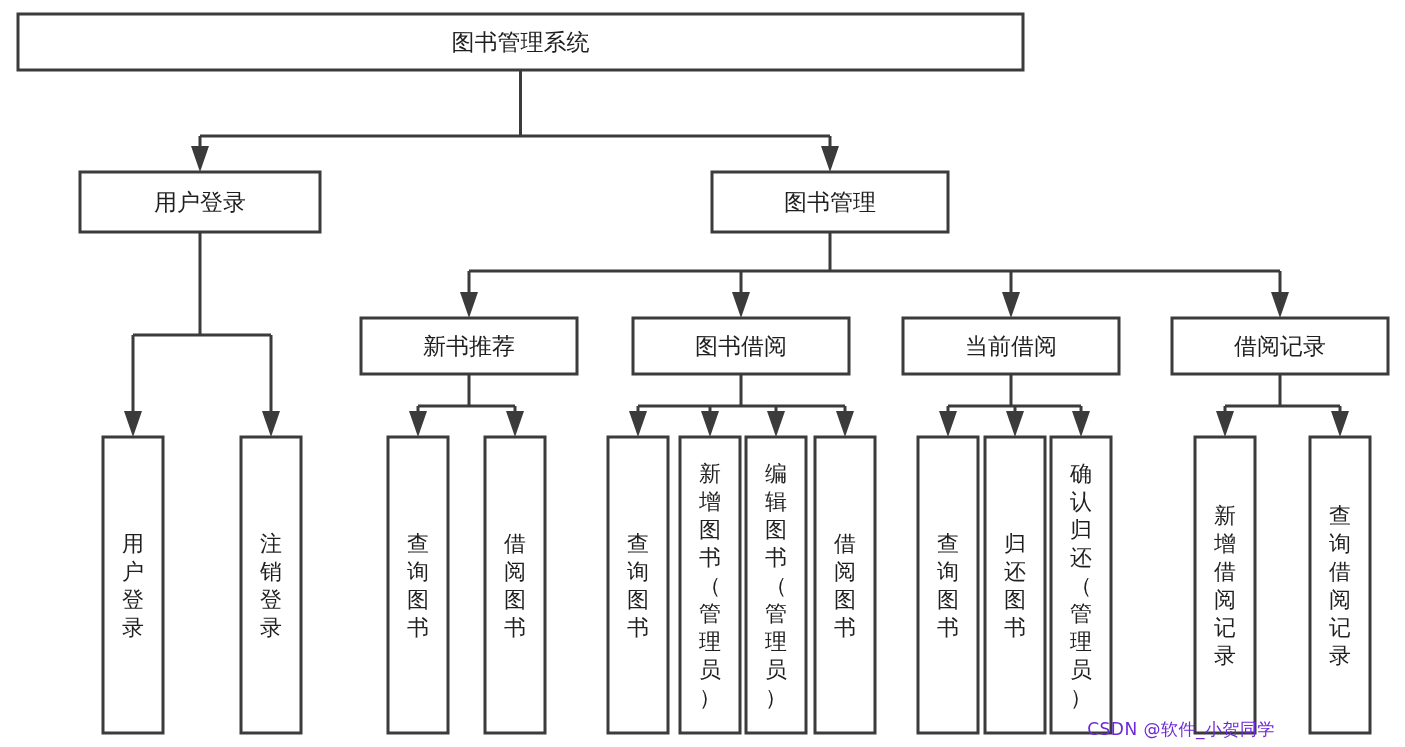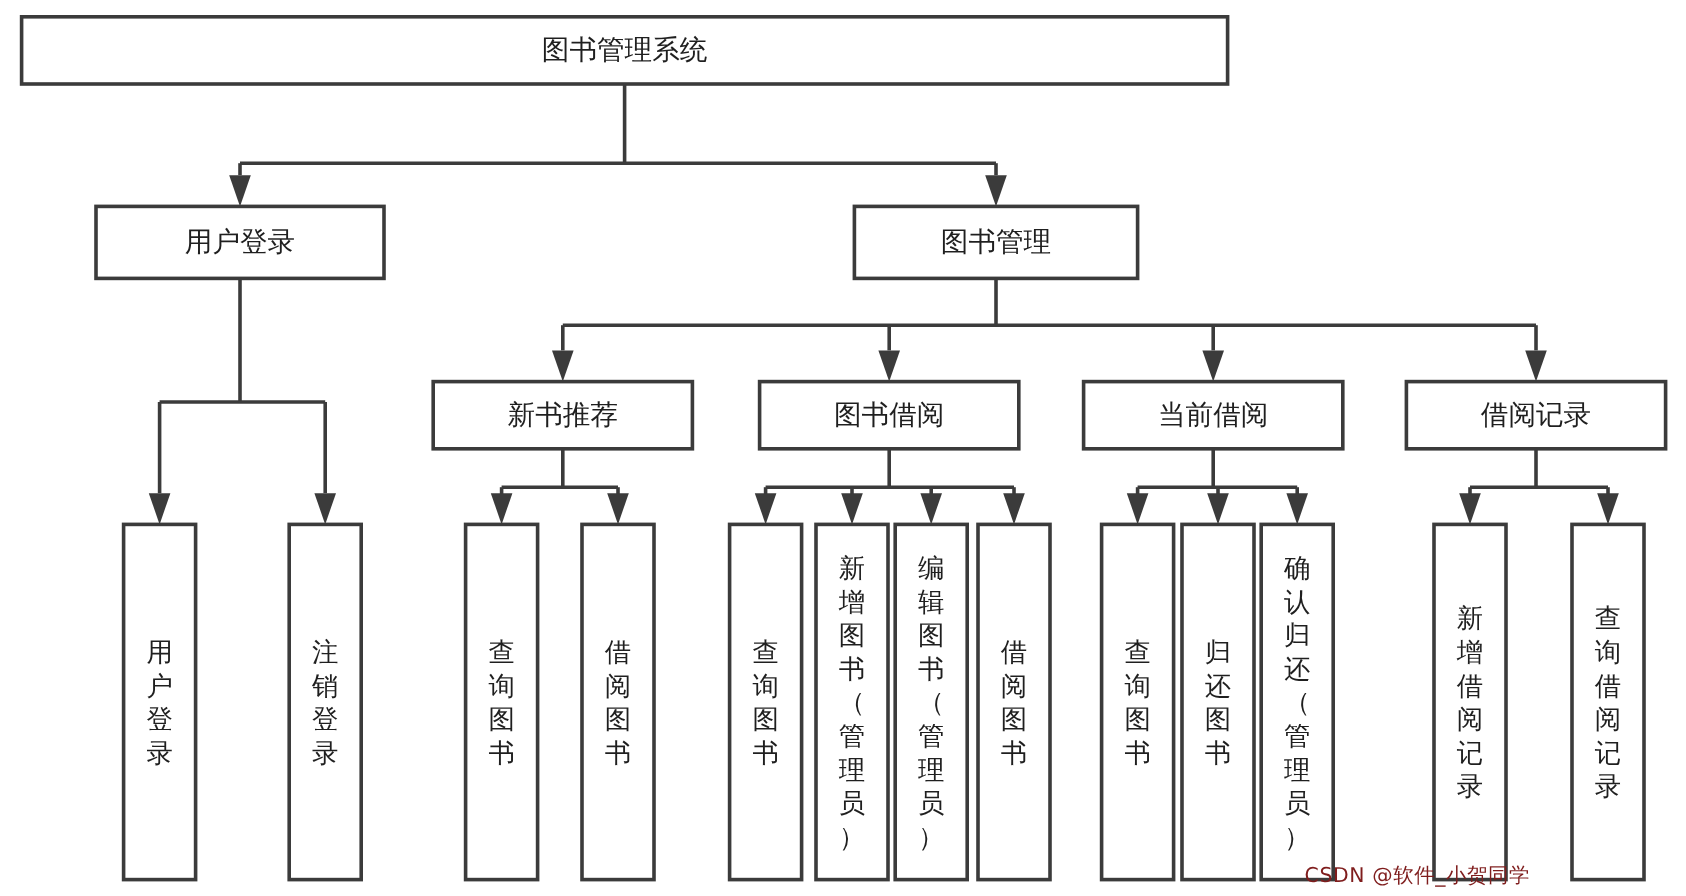--- a/index.html
+++ b/index.html
@@ -55,21 +55,21 @@
     font-size: 22px;
     fill: #1f1f1f;
     text-anchor: middle;
   }
   .watermark {
     position: absolute;
     right: 10px;
     bottom: 6px;
     font-family: "DejaVu Sans", "Liberation Sans", sans-serif;
     font-size: 17px;
-    color: #7f1d1d;
+    color: #6d28d9;
     letter-spacing: 0.5px;
     white-space: nowrap;
     user-select: none;
   }
 </style>
 </head>
 <body>
 
 <div id="diagram-root">
   <svg id="diagram-svg" viewBox="0 0 1405 747">

